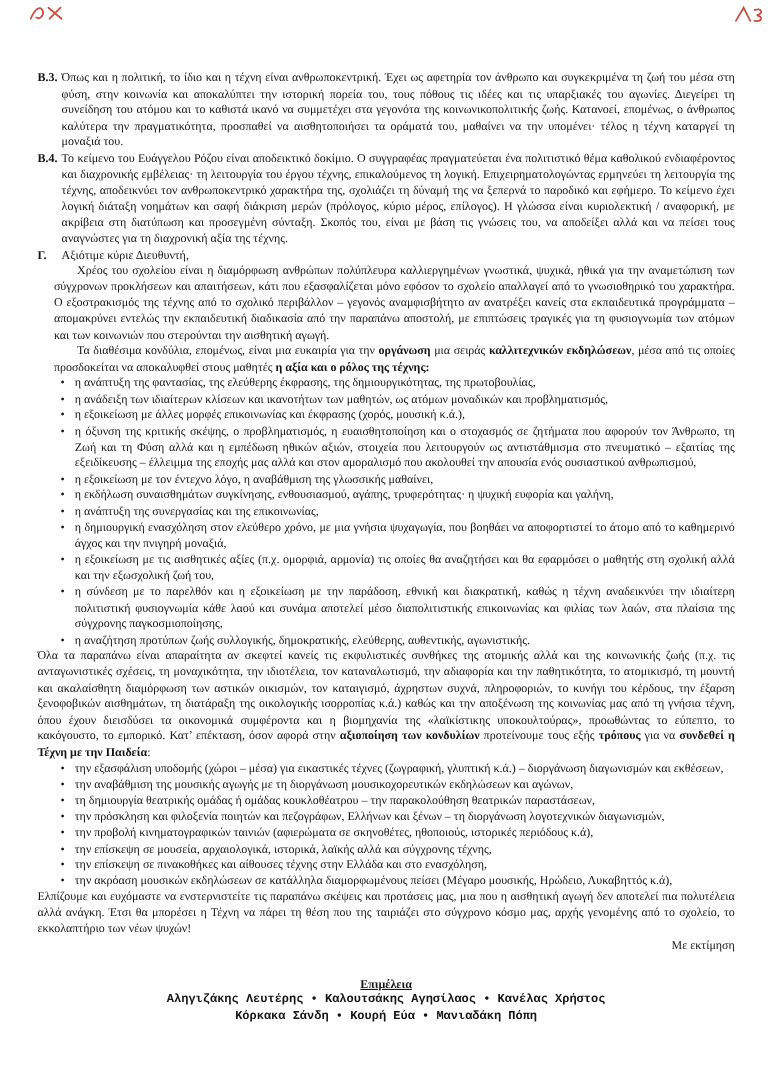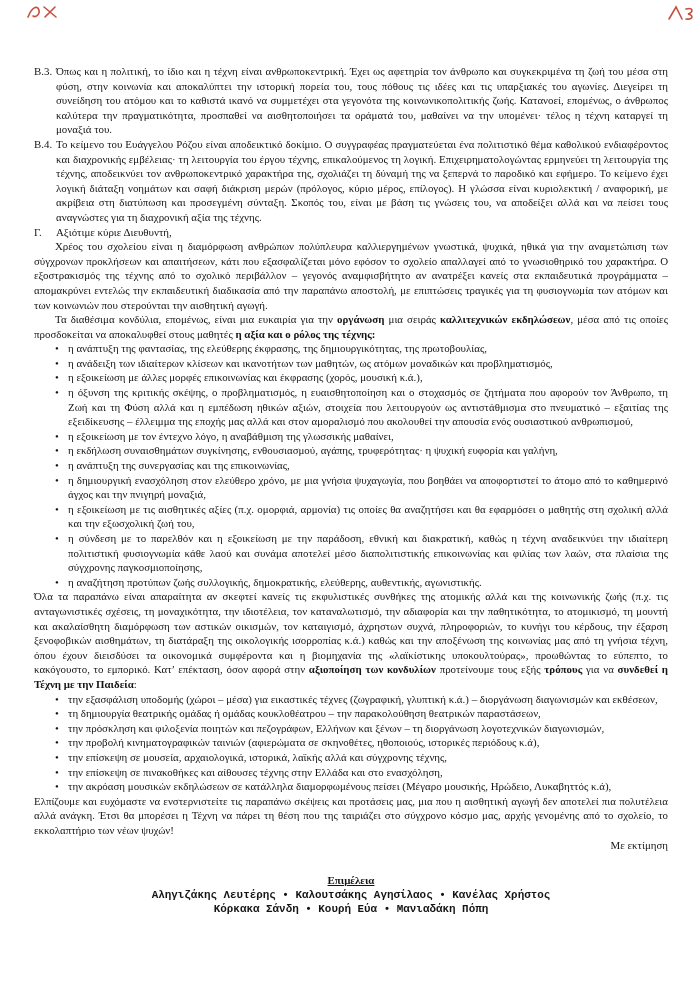--- a/index.html
+++ b/index.html
@@ -8,25 +8,25 @@
     font-family:"Liberation Serif","DejaVu Serif",serif;
     color:#141414;
     -webkit-font-smoothing:antialiased;
   }
   .page{
     position:absolute;left:0;top:0;width:700px;height:990px;
     padding:64px 32px 0 34px;box-sizing:border-box;
     font-size:10.9px;line-height:14.6px;text-align:justify;
   }
   .sec{display:flex;align-items:flex-start;}
-  .sec-label{flex:0 0 22px;font-weight:normal;white-space:nowrap;}
+  .sec-label{flex:0 0 22px;font-weight:bold;white-space:nowrap;}
   .sec-body{flex:1;min-width:0;}
   .gamma-flow{margin-top:0;}
   p{margin:0;padding:0;}
-  .indent{text-indent:21px;}
+  .indent{text-indent:21px;margin-left:15px;}
   ul.blt{margin:0;padding:0;list-style:none;}
   ul.blt{margin-left:21px;}
   ul.blt li{position:relative;padding-left:13px;}
   ul.blt li::before{content:"\2022";position:absolute;left:0;top:0;}
   .signoff{text-align:right;text-indent:0;margin-top:1px;}
   .credits{margin-top:20px;text-align:center;}
   .credits-heading{font-weight:bold;text-decoration:underline;text-align:center;text-indent:0;}
   .credits-line{font-weight:bold;text-align:center;text-indent:0;font-family:Liberation Mono, monospace;}
   .ink-mark{position:absolute;pointer-events:none;opacity:.9;}
   .ink-left{left:24px;top:3px;}
@@ -84,20 +84,21 @@
       <li>η δημιουργική ενασχόληση στον ελεύθερο χρόνο, με μια γνήσια ψυχαγωγία, που βοηθάει να αποφορτιστεί το άτομο από το καθημερινό άγχος και την πνιγηρή μοναξιά,</li>
       <li>η εξοικείωση με τις αισθητικές αξίες (π.χ. ομορφιά, αρμονία) τις οποίες θα αναζητήσει και θα εφαρμόσει ο μαθητής στη σχολική αλλά και την εξωσχολική ζωή του,</li>
       <li>η σύνδεση με το παρελθόν και η εξοικείωση με την παράδοση, εθνική και διακρατική, καθώς η τέχνη αναδεικνύει την ιδιαίτερη πολιτιστική φυσιογνωμία κάθε λαού και συνάμα αποτελεί μέσο διαπολιτιστικής επικοινωνίας και φιλίας των λαών, στα πλαίσια της σύγχρονης παγκοσμιοποίησης,</li>
       <li>η αναζήτηση προτύπων ζωής συλλογικής, δημοκρατικής, ελεύθερης, αυθεντικής, αγωνιστικής.</li>
     </ul>
 
     <p><span>Όλα τα παραπάνω είναι απαραίτητα αν σκεφτεί κανείς τις εκφυλιστικές συνθήκες της ατομικής αλλά και της κοινωνικής ζωής (π.χ. τις ανταγωνιστικές σχέσεις, τη μοναχικότητα, την ιδιοτέλεια, τον καταναλωτισμό, την αδιαφορία και την παθητικότητα, το ατομικισμό, τη μουντή και ακαλαίσθητη διαμόρφωση των αστικών οικισμών, τον καταιγισμό, άχρηστων συχνά, πληροφοριών, το κυνήγι του κέρδους, την έξαρση ξενοφοβικών αισθημάτων, τη διατάραξη της οικολογικής ισορροπίας κ.ά.) καθώς και την αποξένωση της κοινωνίας μας από τη γνήσια τέχνη, όπου έχουν διεισδύσει τα οικονομικά συμφέροντα και η βιομηχανία της «λαϊκίστικης υποκουλτούρας», προωθώντας το εύπεπτο, το κακόγουστο, το εμπορικό. Κατ’ επέκταση, όσον αφορά στην </span><b>αξιοποίηση των κονδυλίων</b><span> προτείνουμε τους εξής </span><b>τρόπους</b><span> για να </span><b>συνδεθεί η Τέχνη με την Παιδεία</b><span>:</span></p>
 
     <ul class="blt">
       <li>την εξασφάλιση υποδομής (χώροι – μέσα) για εικαστικές τέχνες (ζωγραφική, γλυπτική κ.ά.) – διοργάνωση διαγωνισμών και εκθέσεων,</li>
+      <li>την αναβάθμιση της μουσικής αγωγής με τη διοργάνωση μουσικοχορευτικών εκδηλώσεων και αγώνων,</li>
       <li>τη δημιουργία θεατρικής ομάδας ή ομάδας κουκλοθέατρου – την παρακολούθηση θεατρικών παραστάσεων,</li>
       <li>την πρόσκληση και φιλοξενία ποιητών και πεζογράφων, Ελλήνων και ξένων – τη διοργάνωση λογοτεχνικών διαγωνισμών,</li>
       <li>την προβολή κινηματογραφικών ταινιών (αφιερώματα σε σκηνοθέτες, ηθοποιούς, ιστορικές περιόδους κ.ά),</li>
       <li>την επίσκεψη σε μουσεία, αρχαιολογικά, ιστορικά, λαϊκής αλλά και σύγχρονης τέχνης,</li>
       <li>την επίσκεψη σε πινακοθήκες και αίθουσες τέχνης στην Ελλάδα και στο ενασχόληση,</li>
       <li>την ακρόαση μουσικών εκδηλώσεων σε κατάλληλα διαμορφωμένους πείσει (Μέγαρο μουσικής, Ηρώδειο, Λυκαβηττός κ.ά),</li>
     </ul>
 
     <p>Ελπίζουμε και ευχόμαστε να ενστερνιστείτε τις παραπάνω σκέψεις και προτάσεις μας, μια που η αισθητική αγωγή δεν αποτελεί πια πολυτέλεια αλλά ανάγκη. Έτσι θα μπορέσει η Τέχνη να πάρει τη θέση που της ταιριάζει στο σύγχρονο κόσμο μας, αρχής γενομένης από το σχολείο, το εκκολαπτήριο των νέων ψυχών!</p>
 

